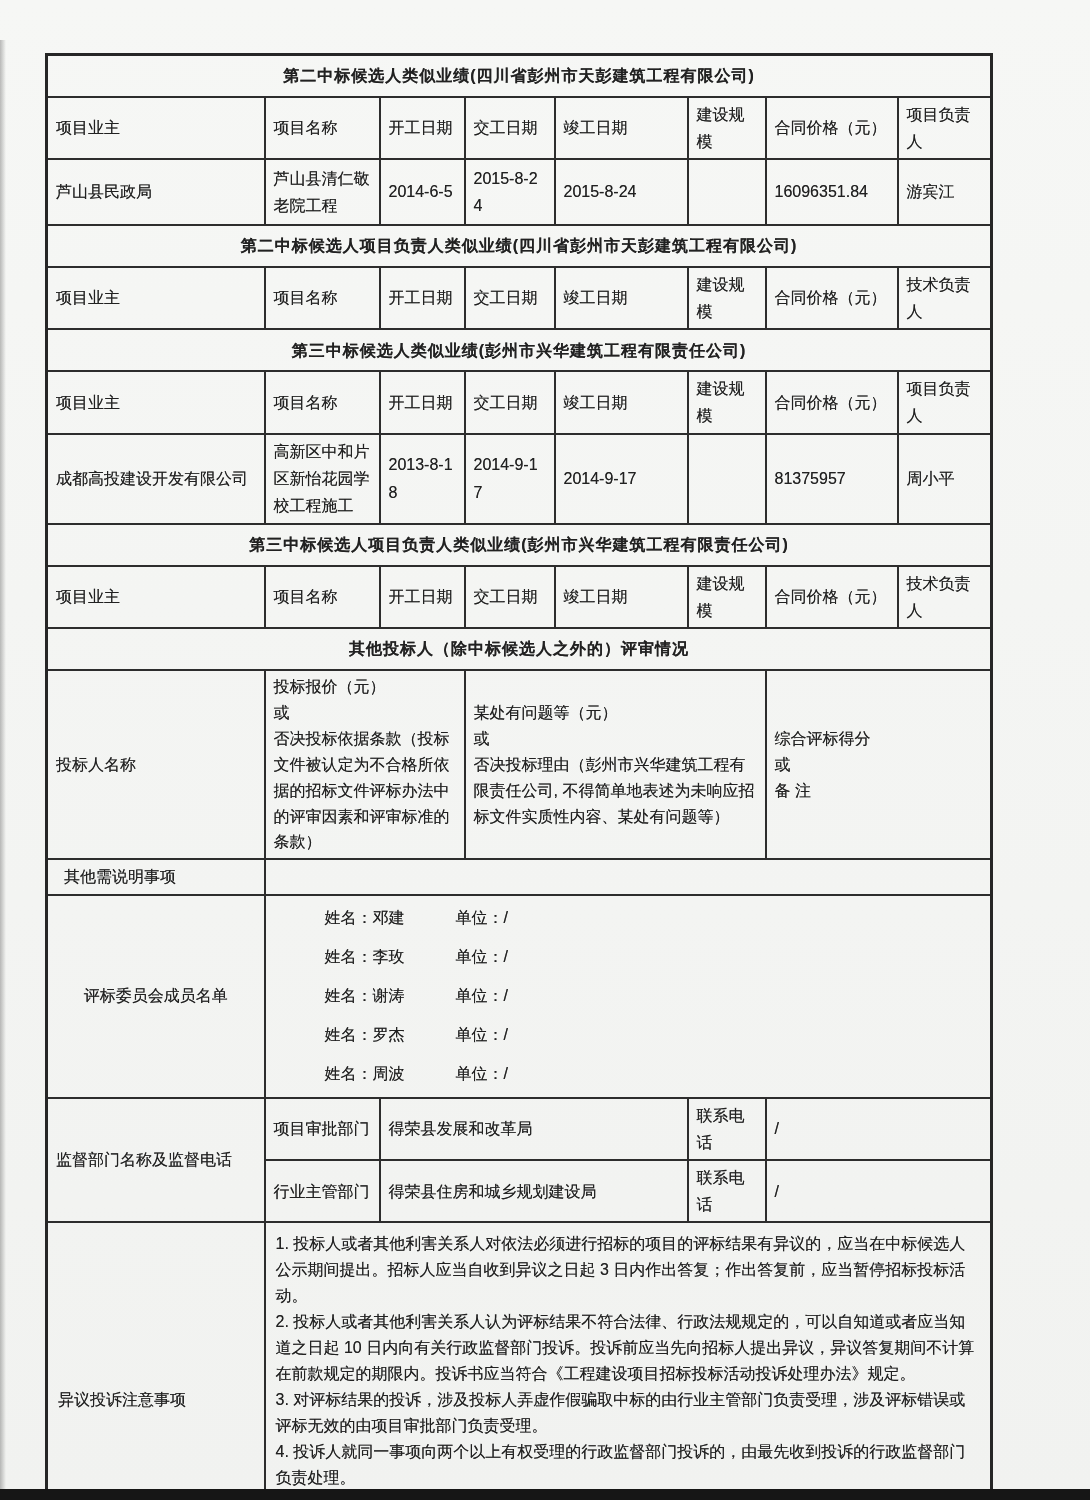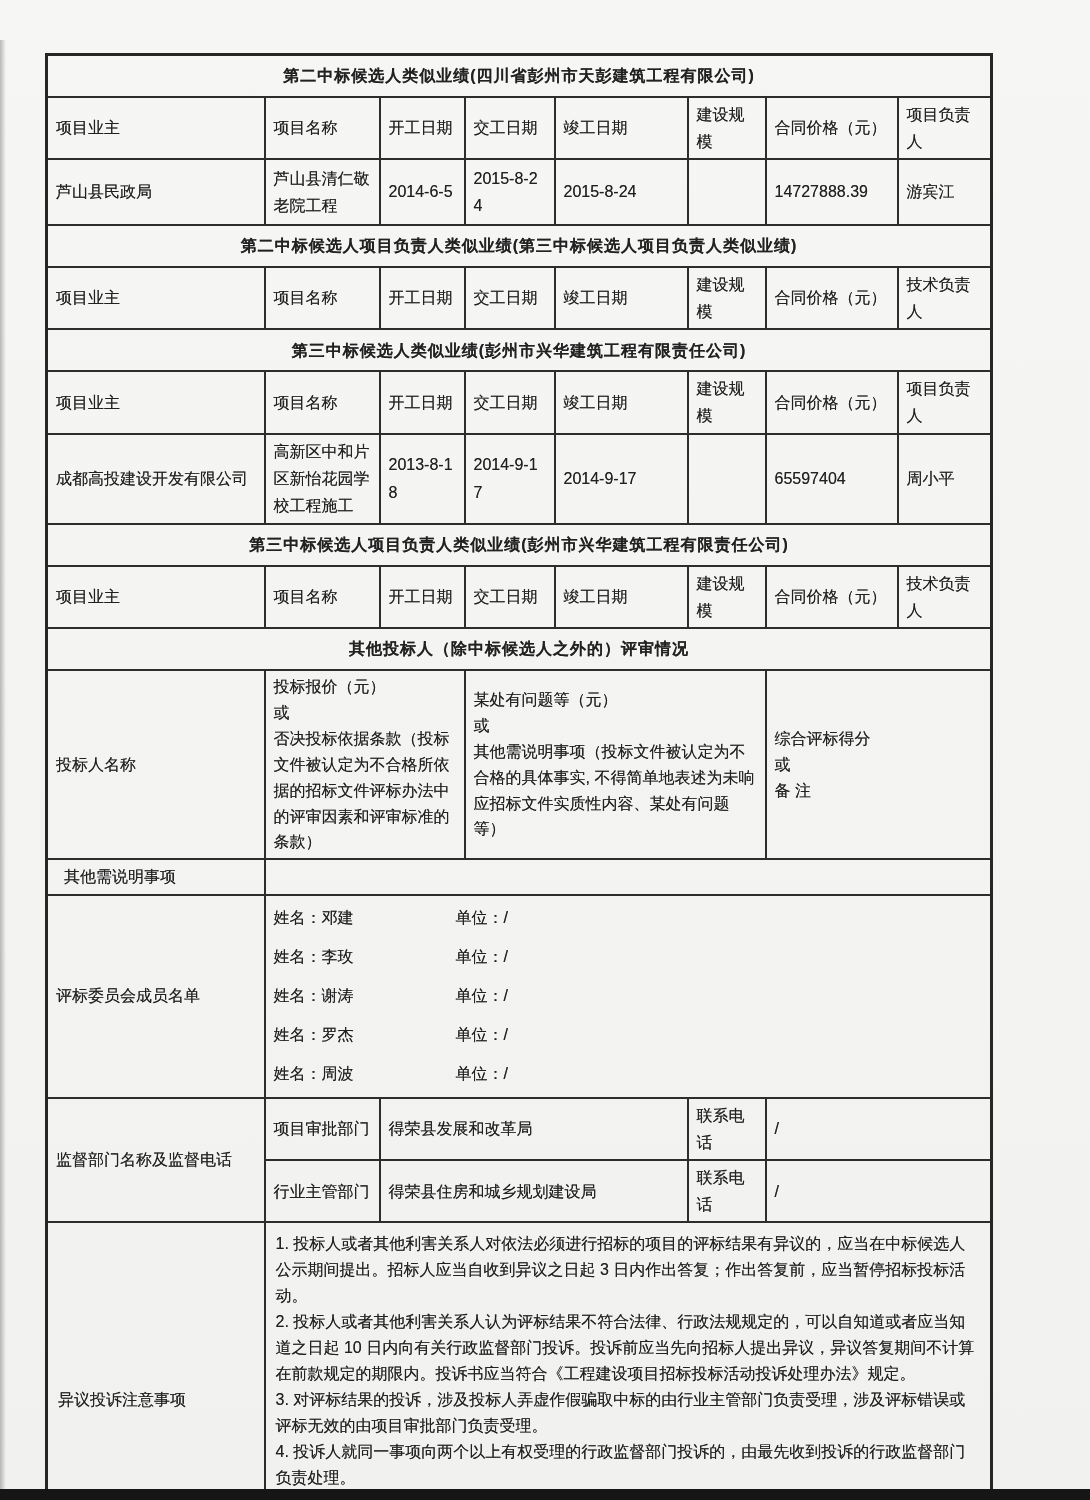--- a/index.html
+++ b/index.html
@@ -37,21 +37,21 @@
     word-break: break-all;
     overflow: hidden;
   }
   table.doc { border: 3px solid #262626; }
   td.title-cell { height: 42px; text-align: center; letter-spacing: 1px; font-weight: bold; }
   tr.header-row td { height: 44px; }
   tr.data-row-1 td { height: 66px; }
   tr.data-row-2 td { height: 90px; }
   tr.complex-row td { height: 172px; line-height: 1.62; vertical-align: middle; }
   tr.notes-row td { height: 24px; padding-left: 16px; }
-  tr.committee-row td { height: 198px; }
+  tr.committee-row td { height: 198px; text-align: center; }
   tr.supervision-row td { height: 53px; }
   tr.complaints-row td { vertical-align: top; padding: 6px 10px; }
   .stack-line { display: block; }
   .member-line { display: flex; height: 39px; align-items: center; }
   .member-name-part { width: 182px; }
   .complaint-item { display: block; line-height: 26px; }
   .complaints-text { padding-top: 2px; }
 </style>
 </head>
 <body>
@@ -85,26 +85,26 @@
     <td>合同价格（元）</td>
     <td>项目负责人</td>
   </tr>
   <tr class="data-row-1">
     <td>芦山县民政局</td>
     <td>芦山县清仁敬老院工程</td>
     <td>2014-6-5</td>
     <td>2015-8-24</td>
     <td>2015-8-24</td>
     <td></td>
-    <td>14727888.39</td>
+    <td>16096351.84</td>
     <td>游宾江</td>
   </tr>
 
   <tr>
-    <td class="title-cell" colspan="8">第二中标候选人项目负责人类似业绩(第三中标候选人项目负责人类似业绩)</td>
+    <td class="title-cell" colspan="8">第二中标候选人项目负责人类似业绩(四川省彭州市天彭建筑工程有限公司)</td>
   </tr>
   <tr class="header-row">
     <td>项目业主</td>
     <td>项目名称</td>
     <td>开工日期</td>
     <td>交工日期</td>
     <td>竣工日期</td>
     <td>建设规模</td>
     <td>合同价格（元）</td>
     <td>技术负责人</td>
@@ -123,21 +123,21 @@
     <td>合同价格（元）</td>
     <td>项目负责人</td>
   </tr>
   <tr class="data-row-2">
     <td>成都高投建设开发有限公司</td>
     <td>高新区中和片区新怡花园学校工程施工</td>
     <td>2013-8-18</td>
     <td>2014-9-17</td>
     <td>2014-9-17</td>
     <td></td>
-    <td>65597404</td>
+    <td>81375957</td>
     <td>周小平</td>
   </tr>
 
   <tr>
     <td class="title-cell" colspan="8">第三中标候选人项目负责人类似业绩(彭州市兴华建筑工程有限责任公司)</td>
   </tr>
   <tr class="header-row">
     <td>项目业主</td>
     <td>项目名称</td>
     <td>开工日期</td>
@@ -154,21 +154,21 @@
   <tr class="complex-row">
     <td>投标人名称</td>
     <td colspan="2">
       <span class="stack-line">投标报价（元）</span>
       <span class="stack-line">或</span>
       <span class="stack-line">否决投标依据条款（投标文件被认定为不合格所依据的招标文件评标办法中的评审因素和评审标准的条款）</span>
     </td>
     <td colspan="3">
       <span class="stack-line">某处有问题等（元）</span>
       <span class="stack-line">或</span>
-      <span class="stack-line">其他需说明事项（投标文件被认定为不合格的具体事实, 不得简单地表述为未响应招标文件实质性内容、某处有问题等）</span>
+      <span class="stack-line">否决投标理由（彭州市兴华建筑工程有限责任公司, 不得简单地表述为未响应招标文件实质性内容、某处有问题等）</span>
     </td>
     <td colspan="2">
       <span class="stack-line">综合评标得分</span>
       <span class="stack-line">或</span>
       <span class="stack-line">备 注</span>
     </td>
   </tr>
 
   <tr class="notes-row">
     <td>其他需说明事项</td>

